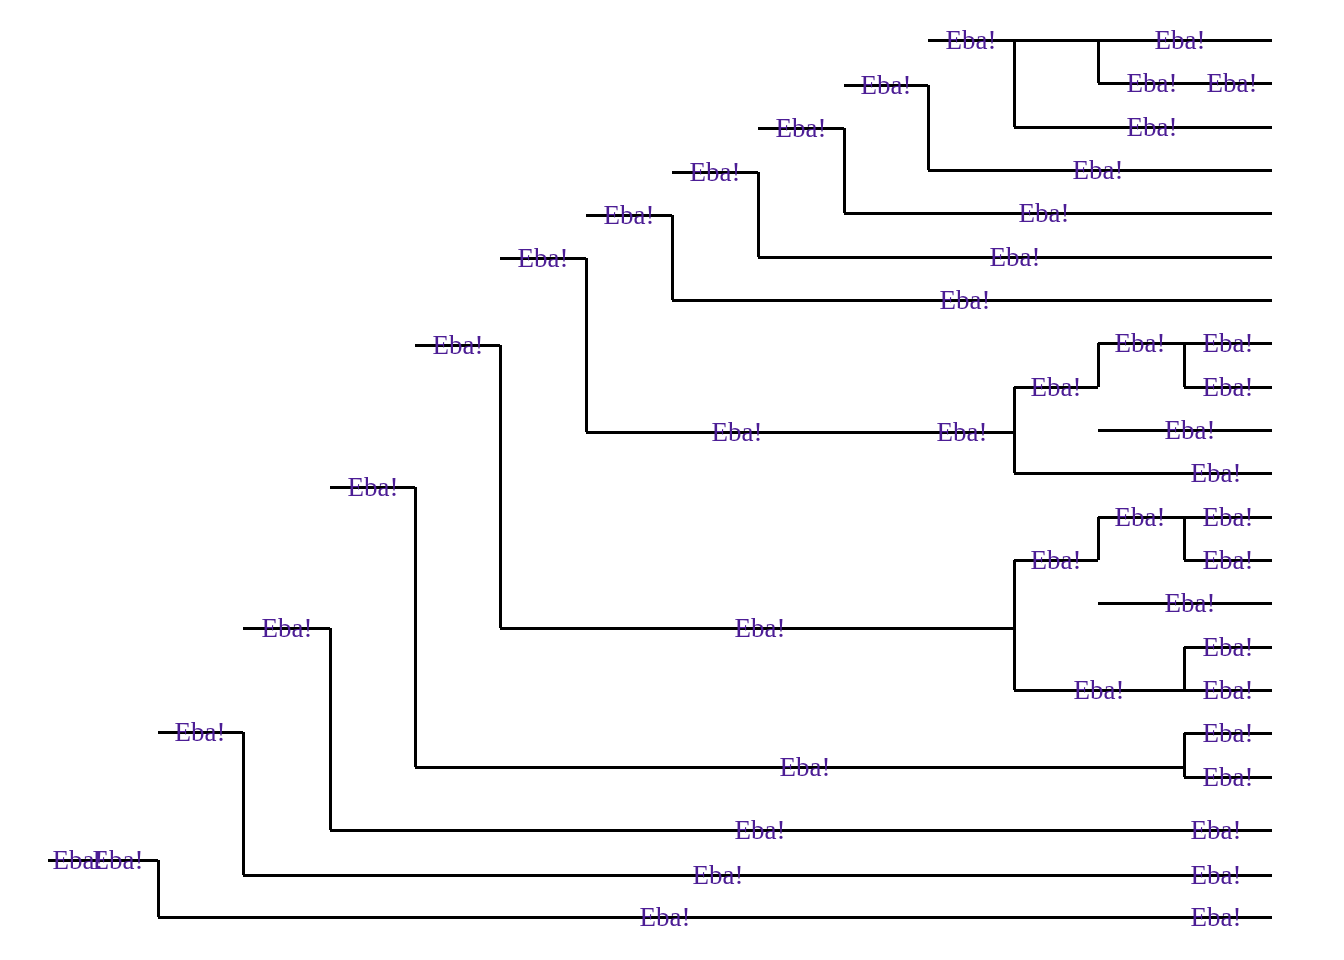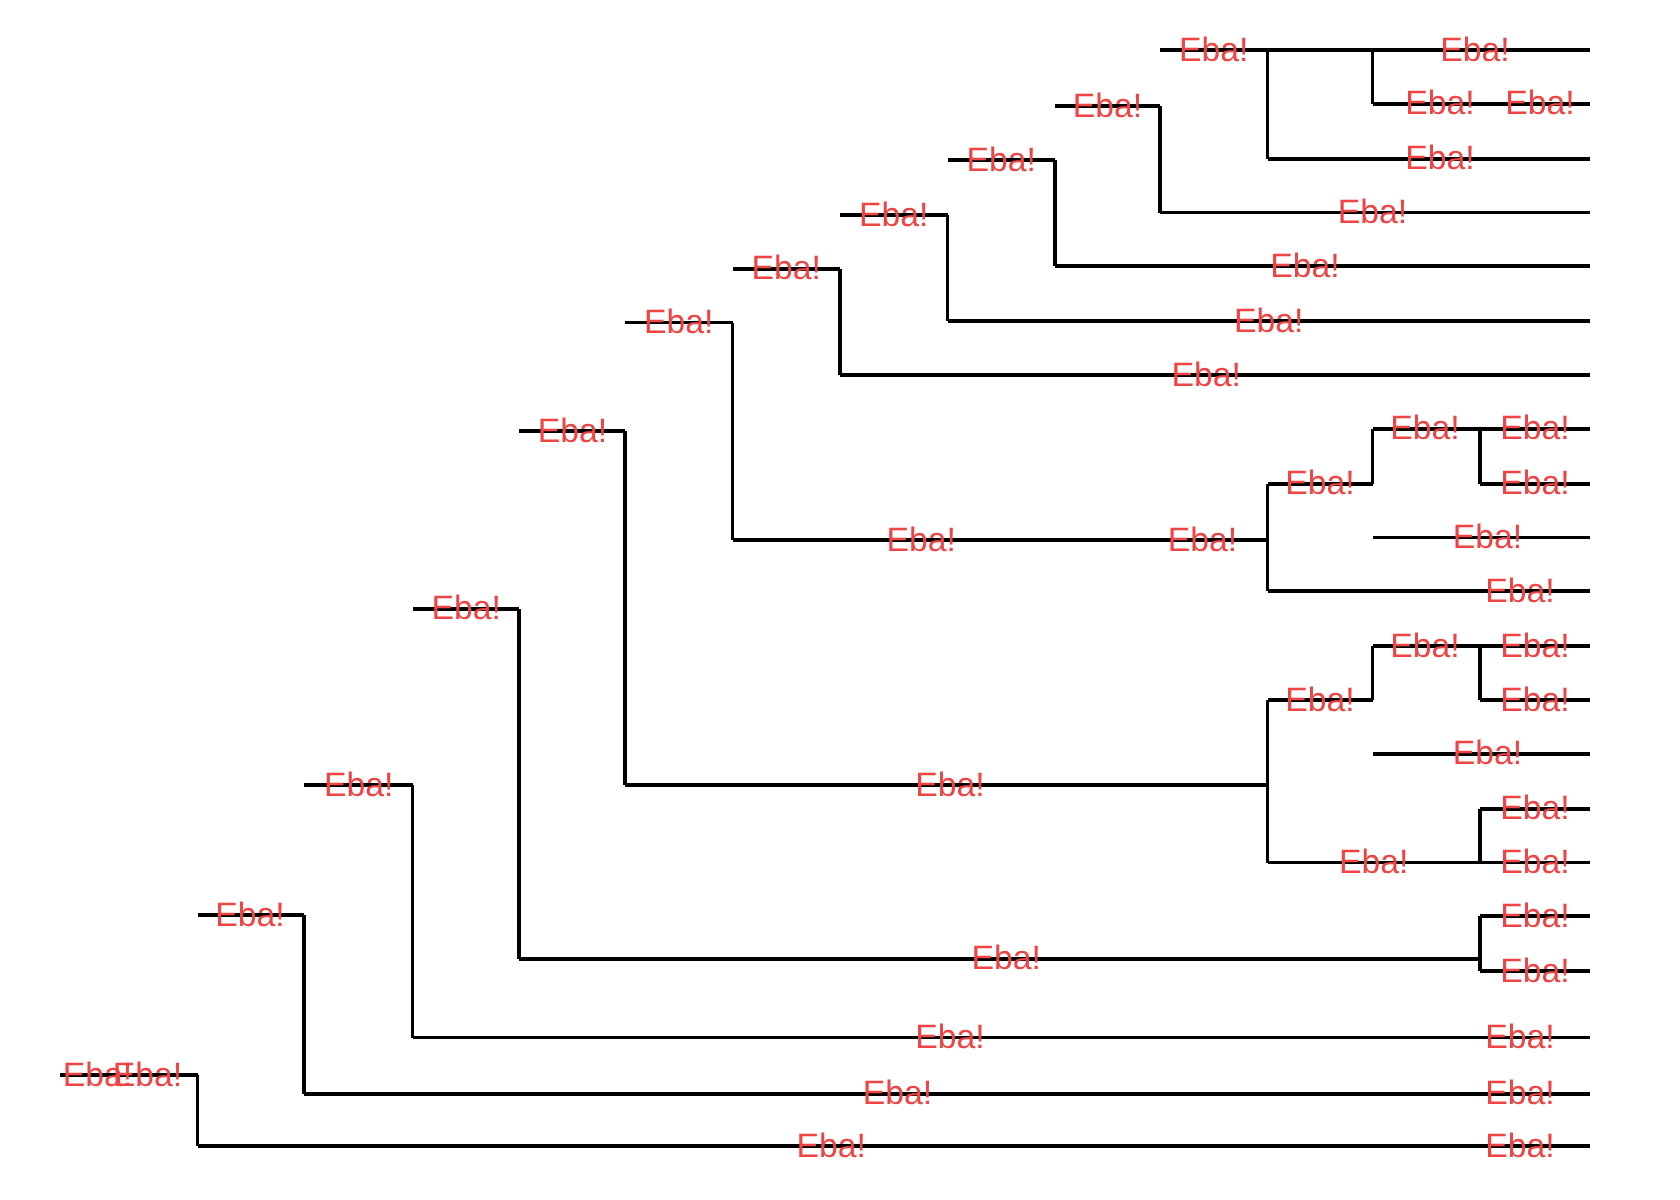--- a/index.html
+++ b/index.html
@@ -24,24 +24,24 @@
     display: block;
   }
   .branch-line {
     stroke: #000000;
     stroke-width: 3;
     fill: none;
     shape-rendering: crispEdges;
   }
   .edge-label {
     position: absolute;
-    font-family: Liberation Sans, sans-serif;
+    font-family: Liberation Serif, serif;
     font-size: 27px;
     line-height: 27px;
-    color: #ef4444;
+    color: #4c1d95;
     white-space: nowrap;
     transform: translate(-50%, -50%);
     pointer-events: none;
   }
 </style>
 </head>
 <body>
 
 <div id="tree-root">
   <svg id="tree-svg" viewBox="0 0 1344 960" preserveAspectRatio="none">

